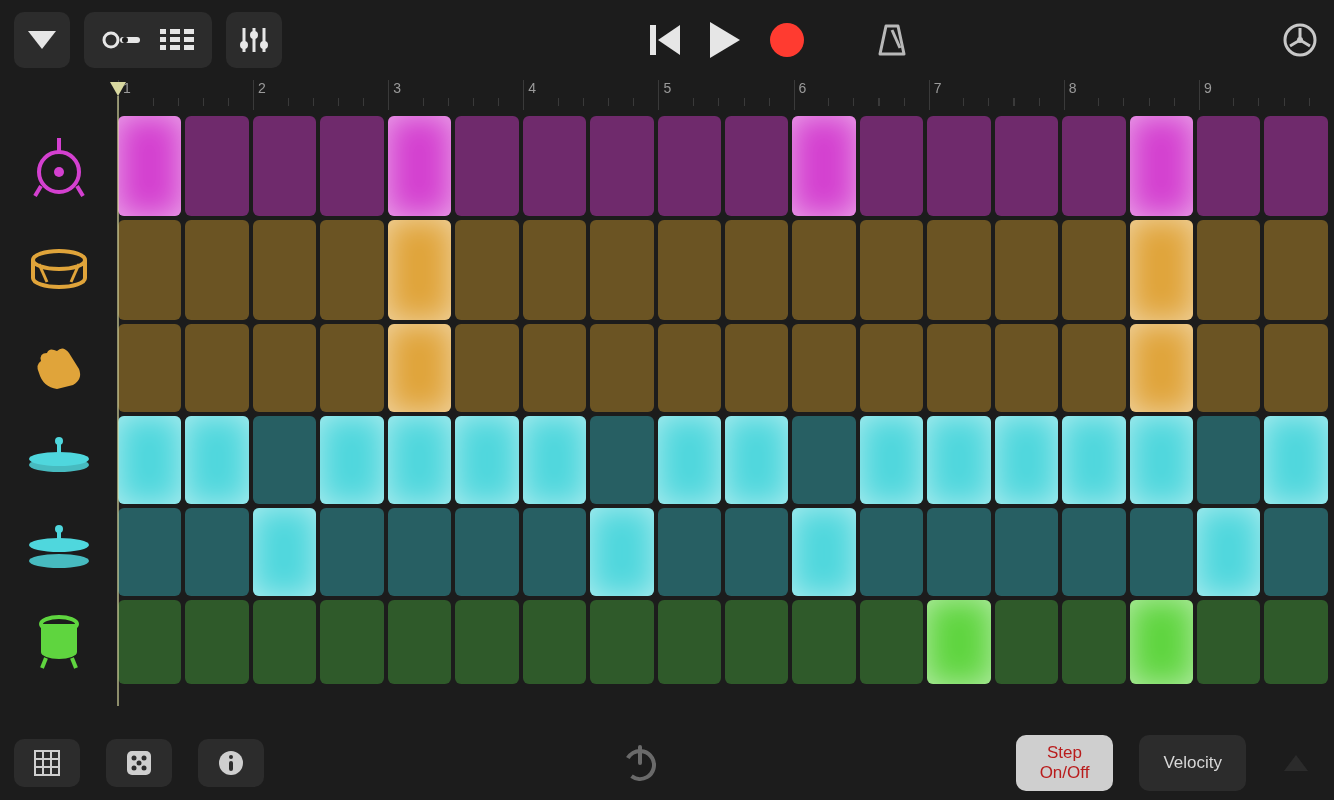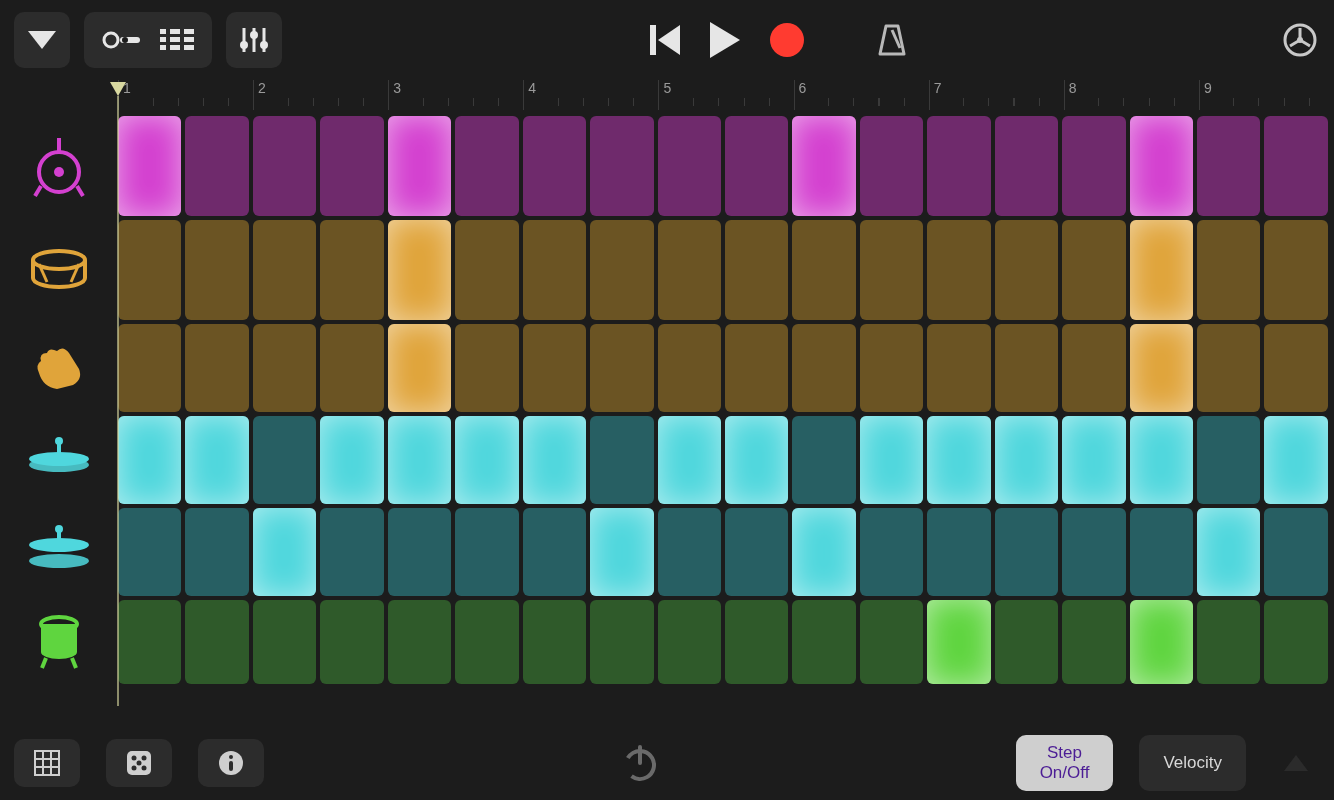--- a/index.html
+++ b/index.html
@@ -35,21 +35,21 @@
   .row.short{height:84px;}
   .icon{width:118px;display:flex;align-items:center;justify-content:center;flex-shrink:0;}
   .steps{flex:1;display:flex;gap:4px;padding-right:6px;}
   .step{flex:1;border-radius:6px;}
   .step.on{box-shadow:inset 0 0 30px rgba(255,255,255,.55);}
 
   .bottombar{position:absolute;left:0;right:0;bottom:0;height:74px;display:flex;align-items:center;padding:0 14px;gap:26px;background:#1c1c1c;}
   .bbtn{width:66px;height:48px;background:#2c2c2c;border-radius:10px;display:flex;align-items:center;justify-content:center;}
   .bspace{flex:1;display:flex;justify-content:center;}
   .modebtn{height:56px;border-radius:10px;display:flex;flex-direction:column;align-items:center;justify-content:center;font-size:17px;line-height:1.15;padding:0 24px;}
-  .modebtn.sel{background:#cfcfcf;color:#4c1d95;font-weight:500;}
+  .modebtn.sel{background:#cfcfcf;color:#b91c1c;font-weight:500;}
   .modebtn.unsel{background:#2c2c2c;color:#d8d8d8;}
   .expand{width:48px;display:flex;align-items:center;justify-content:center;}
 </style>
 </head>
 <body>
 
 <div class="toolbar">
   <div class="tbtn single">
     <div class="tri down"></div>
   </div>

